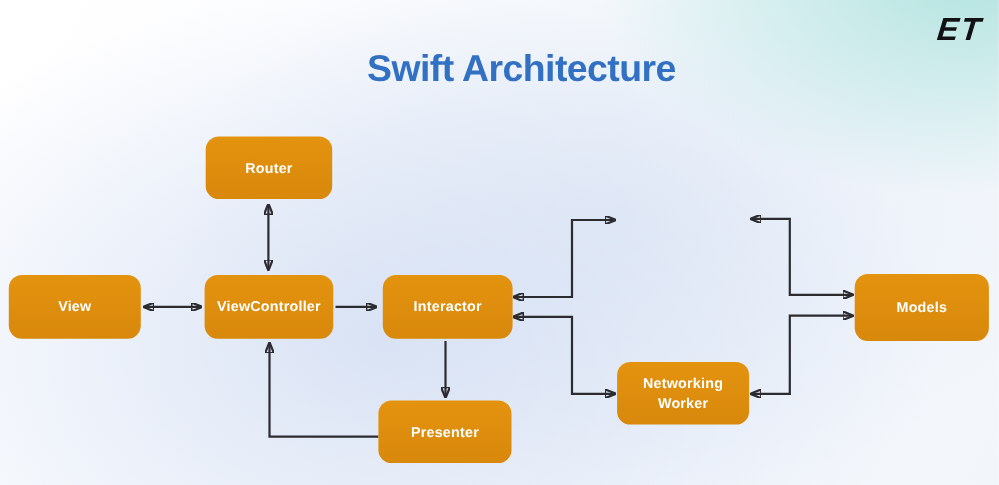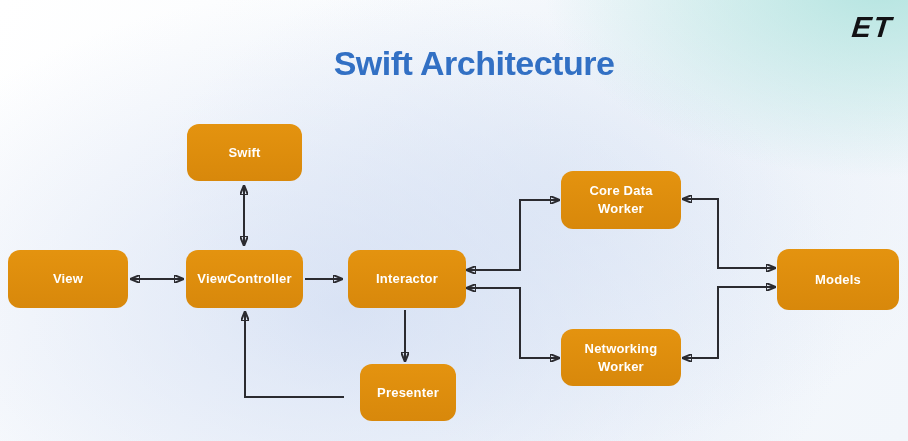--- a/index.html
+++ b/index.html
@@ -61,29 +61,28 @@
     <path d="M132,279 L182,279" marker-start="url(#ah)" marker-end="url(#ah)"></path>
     <path d="M305,279 L341,279" marker-end="url(#ah)"></path>
     <path d="M405,310 L405,360" marker-end="url(#ah)"></path>
     <path d="M344,397 L245,397 L245,313" marker-end="url(#ah)"></path>
     <path d="M468,270 L520,270 L520,200 L558,200" marker-start="url(#ah)" marker-end="url(#ah)"></path>
     <path d="M468,288 L520,288 L520,358 L558,358" marker-start="url(#ah)" marker-end="url(#ah)"></path>
     <path d="M684,199 L718,199 L718,268 L774,268" marker-start="url(#ah)" marker-end="url(#ah)"></path>
     <path d="M684,358 L718,358 L718,287 L774,287" marker-start="url(#ah)" marker-end="url(#ah)"></path>
   </svg>
 
-  <div class="node nowrap" style="left:187px;top:124px;width:115px;height:57px;">Swift</div>
+  <div class="node nowrap" style="left:187px;top:124px;width:115px;height:57px;">Router</div>
 
   <div class="node nowrap" style="left:8px;top:250px;width:120px;height:58px;">View</div>
 
   <div class="node nowrap" style="left:186px;top:250px;width:117px;height:58px;">ViewController</div>
 
   <div class="node nowrap" style="left:348px;top:250px;width:118px;height:58px;">Interactor</div>
 
-  <div class="node nowrap" style="left:344px;top:364px;width:96px;height:57px;margin-left:16px;">Presenter</div>
+  <div class="node nowrap" style="left:344px;top:364px;width:121px;height:57px;">Presenter</div>
 
-  <div class="node" style="left:561px;top:171px;width:120px;height:58px;">Core Data Worker</div>
 
   <div class="node nowrap" style="left:777px;top:249px;width:122px;height:61px;">Models</div>
 
   <div class="node" style="left:561px;top:329px;width:120px;height:57px;">Networking Worker</div>
 
 </div>
 
 </body></html>

